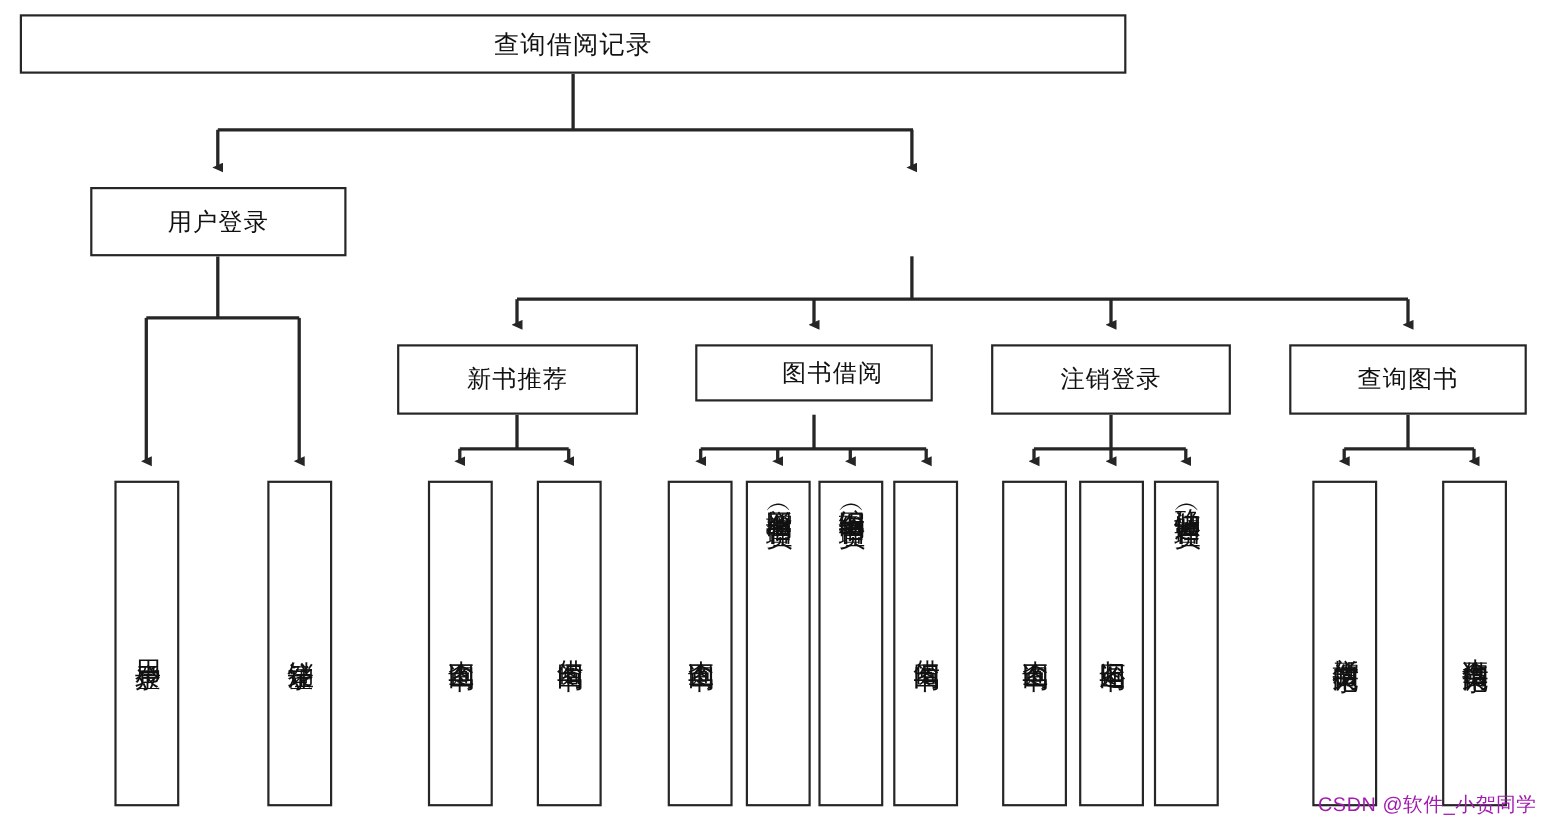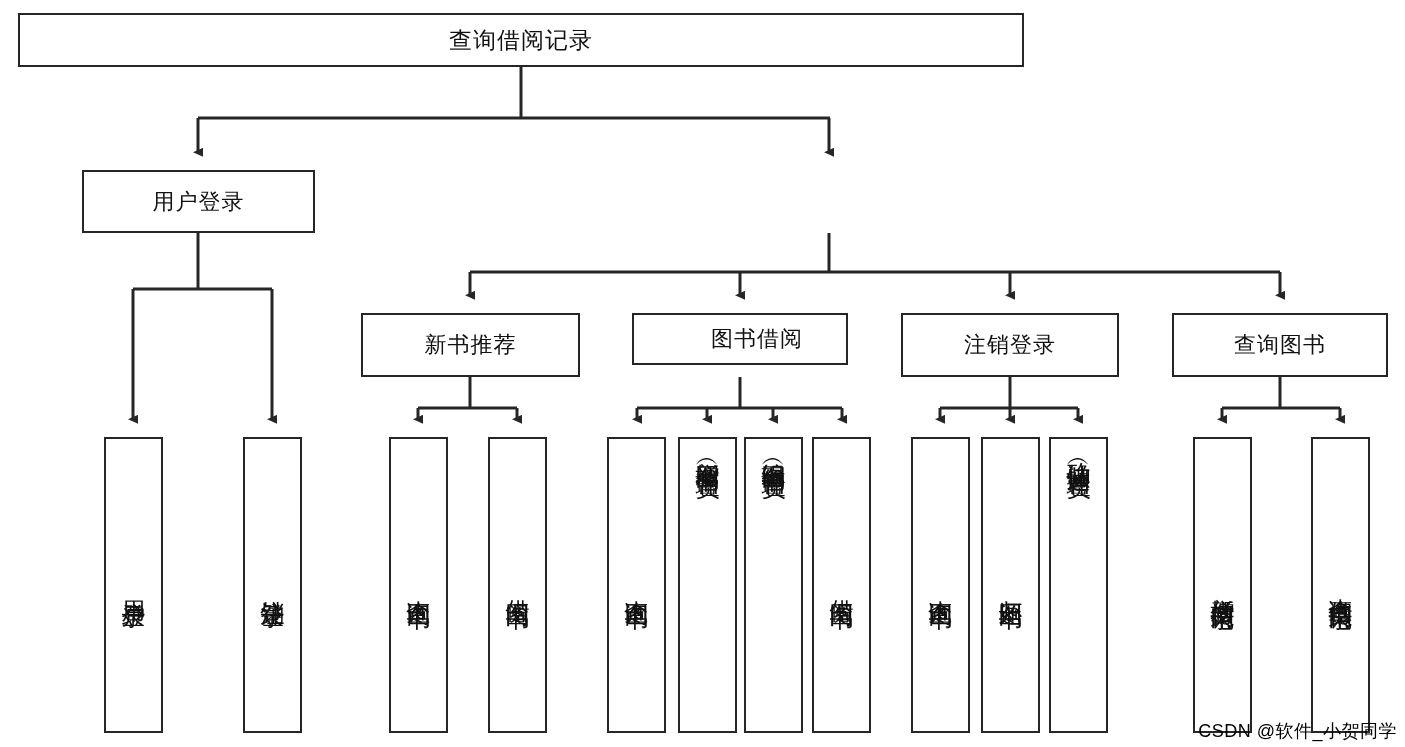--- a/index.html
+++ b/index.html
@@ -54,21 +54,21 @@
     color:#111111;
     padding:4px 0;
     white-space:nowrap;
   }
 
   .watermark{
     position:absolute;
     right:8px;
     bottom:4px;
     font-size:18px;
-    color:#000000;
+    color:#a21caf;
     letter-spacing:0.5px;
     z-index:5;
     white-space:nowrap;
     margin-top:32px;
   }
 </style>
 </head>
 <body>
 
 <div id="canvas">

